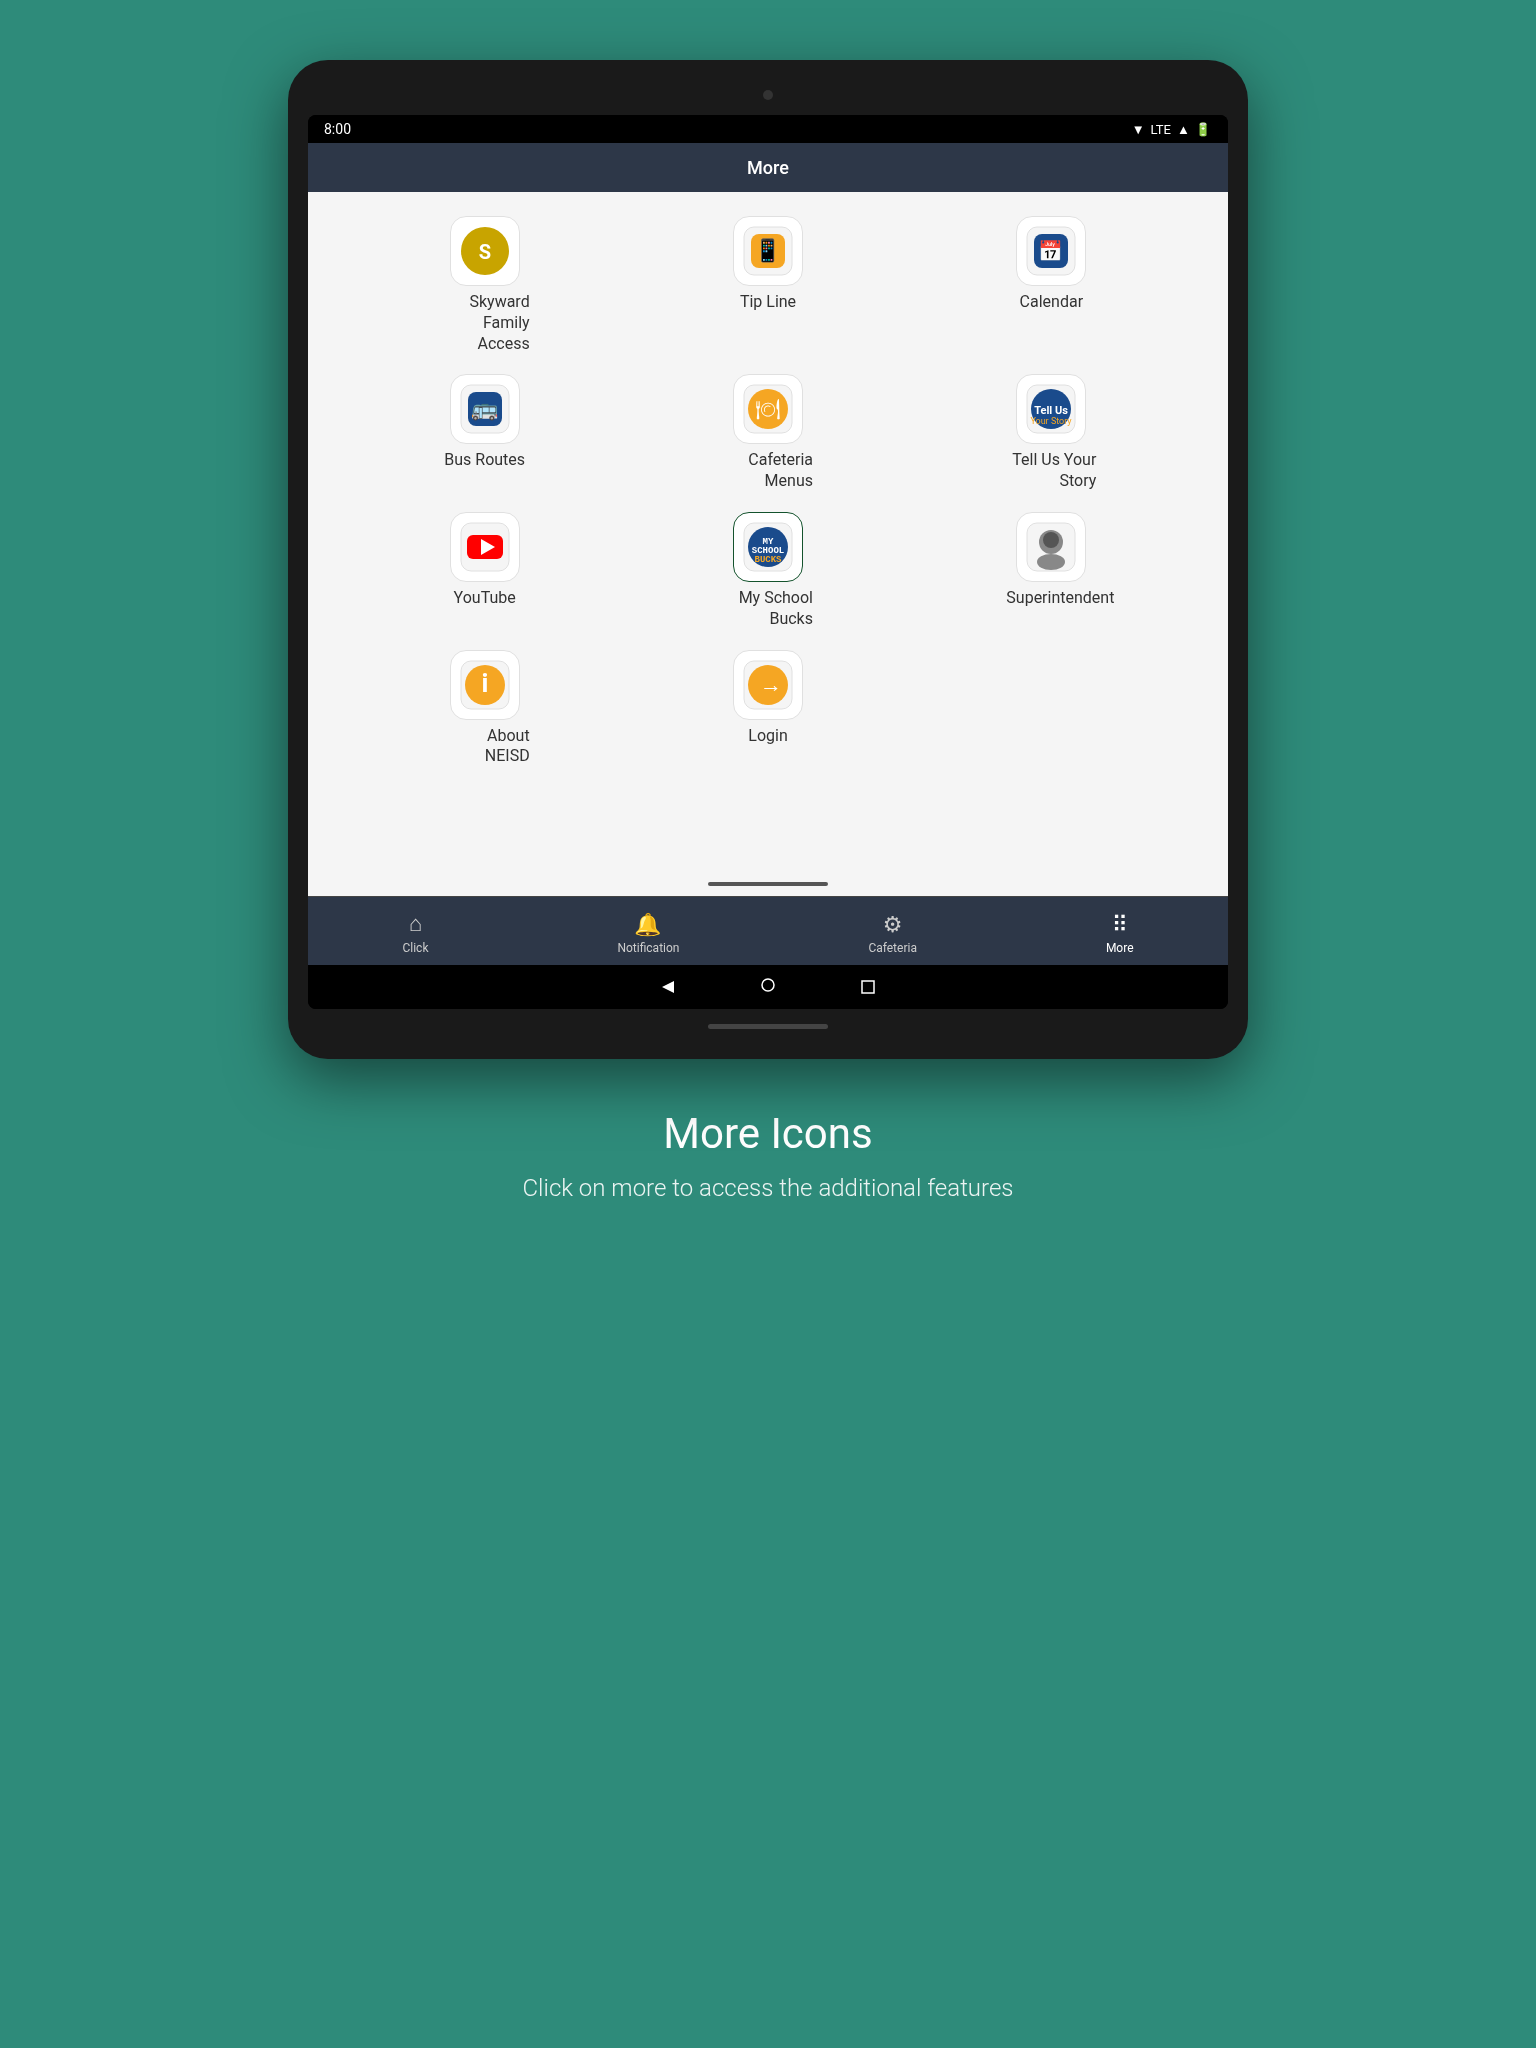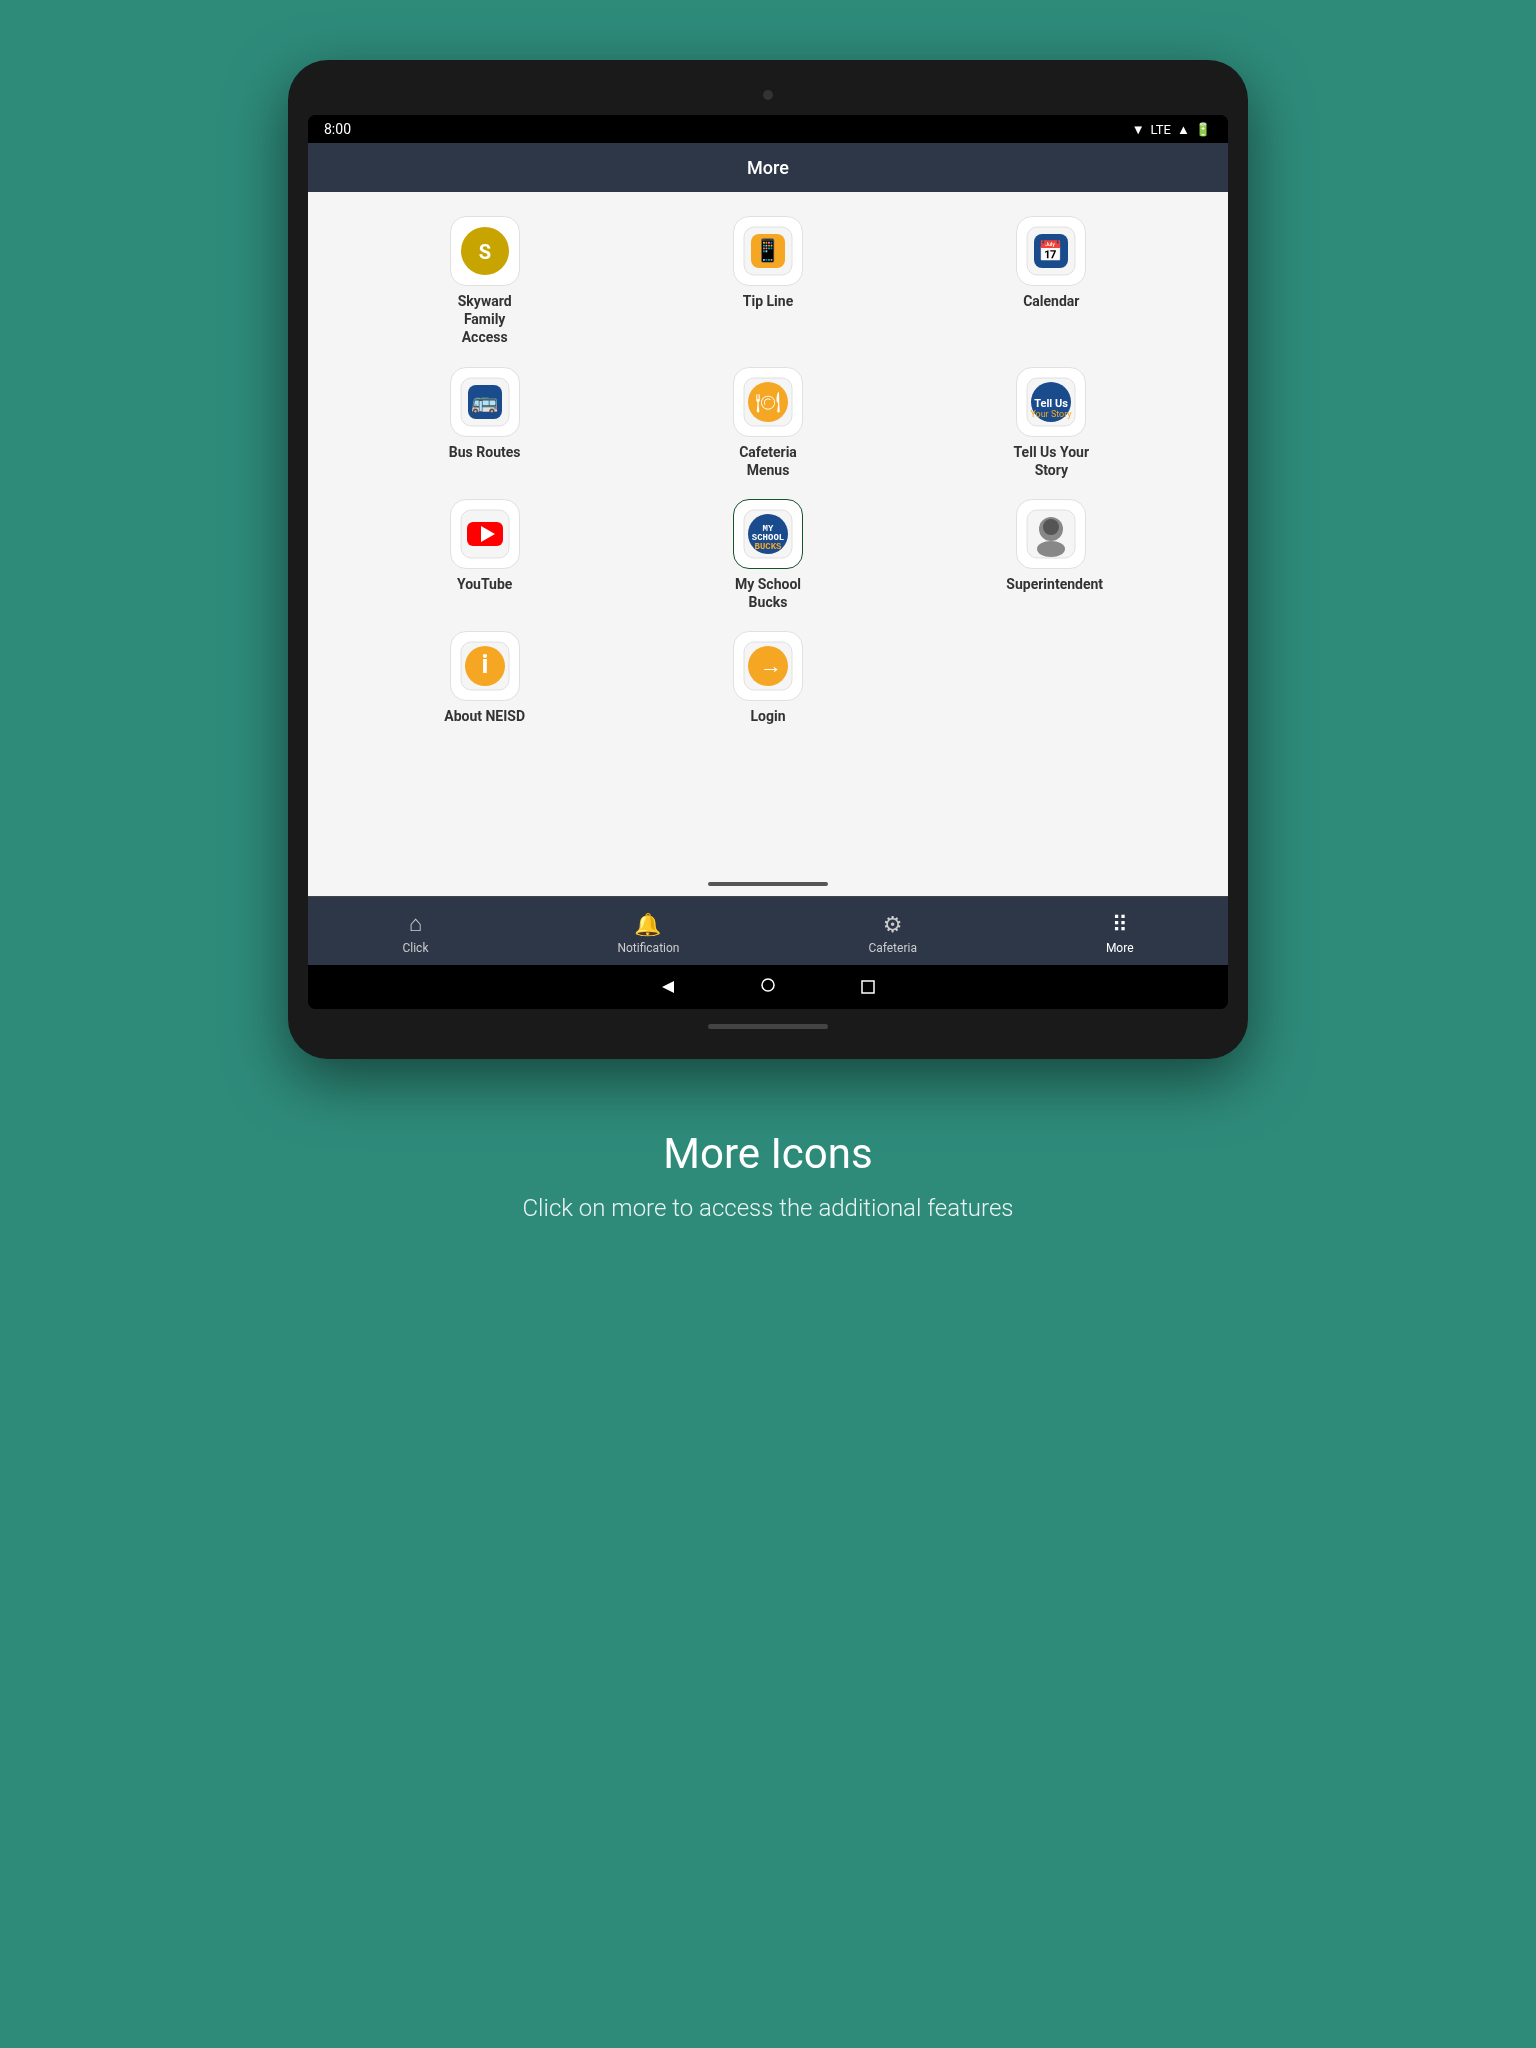--- a/index.html
+++ b/index.html
@@ -102,26 +102,25 @@
       border-radius: 16px;
       display: flex;
       align-items: center;
       justify-content: center;
       font-size: 30px;
       position: relative;
       overflow: hidden;
     }
 
     .icon-label {
-      font-size: 14px;
+      font-size: 16px;
       color: #333;
-      text-align: center;
+      text-align: right;
       line-height: 1.3;
       max-width: 90px;
-      font-weight: bold;
     }
 
     
     .icon-skyward { background: #fff; border: 1px solid #e0e0e0; }
     .icon-tipline { background: #fff; border: 1px solid #e0e0e0; }
     .icon-calendar { background: #fff; border: 1px solid #e0e0e0; }
     .icon-busroutes { background: #fff; border: 1px solid #e0e0e0; }
     .icon-cafeteria { background: #fff; border: 1px solid #e0e0e0; }
     .icon-tellusstory { background: #fff; border: 1px solid #e0e0e0; }
     .icon-youtube { background: #fff; border: 1px solid #e0e0e0; }
@@ -193,21 +192,20 @@
     .bottom-text-area {
       text-align: center;
       padding: 50px 20px 30px;
       color: #fff;
     }
 
     .bottom-title {
       font-size: 42px;
       font-weight: 400;
       margin-bottom: 16px;
-      margin-top: 20px;
     }
 
     .bottom-subtitle {
       font-size: 24px;
       font-weight: 300;
       opacity: 0.9;
     }
 
     
     .scroll-indicator {

